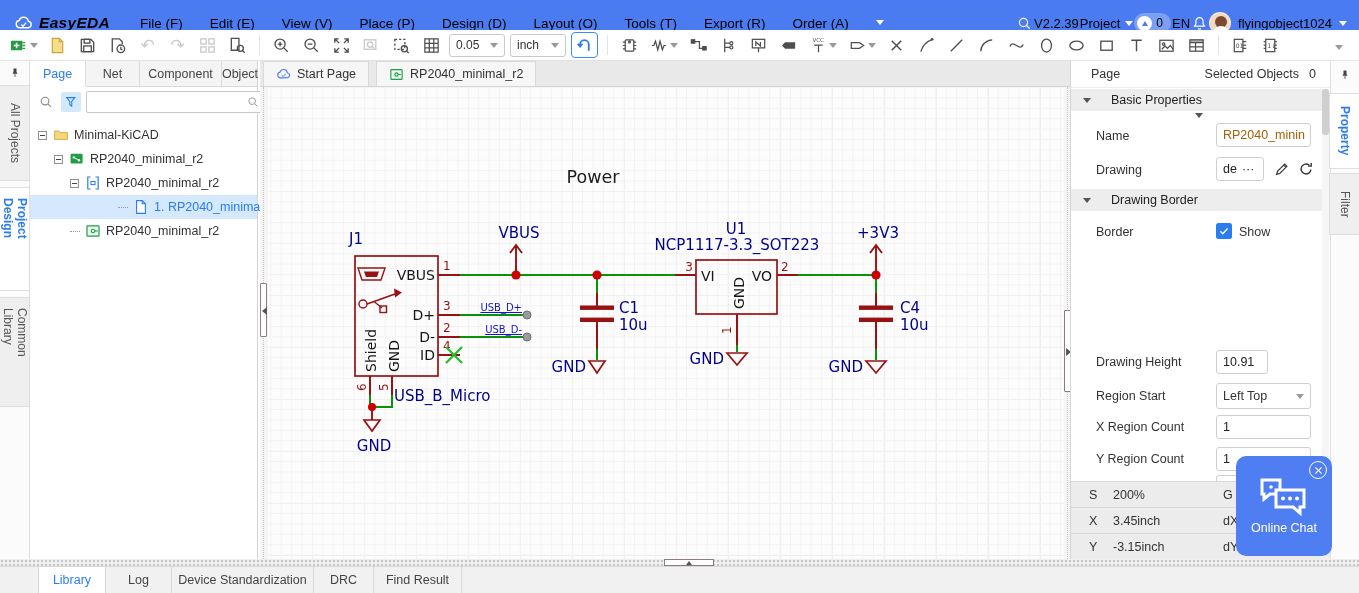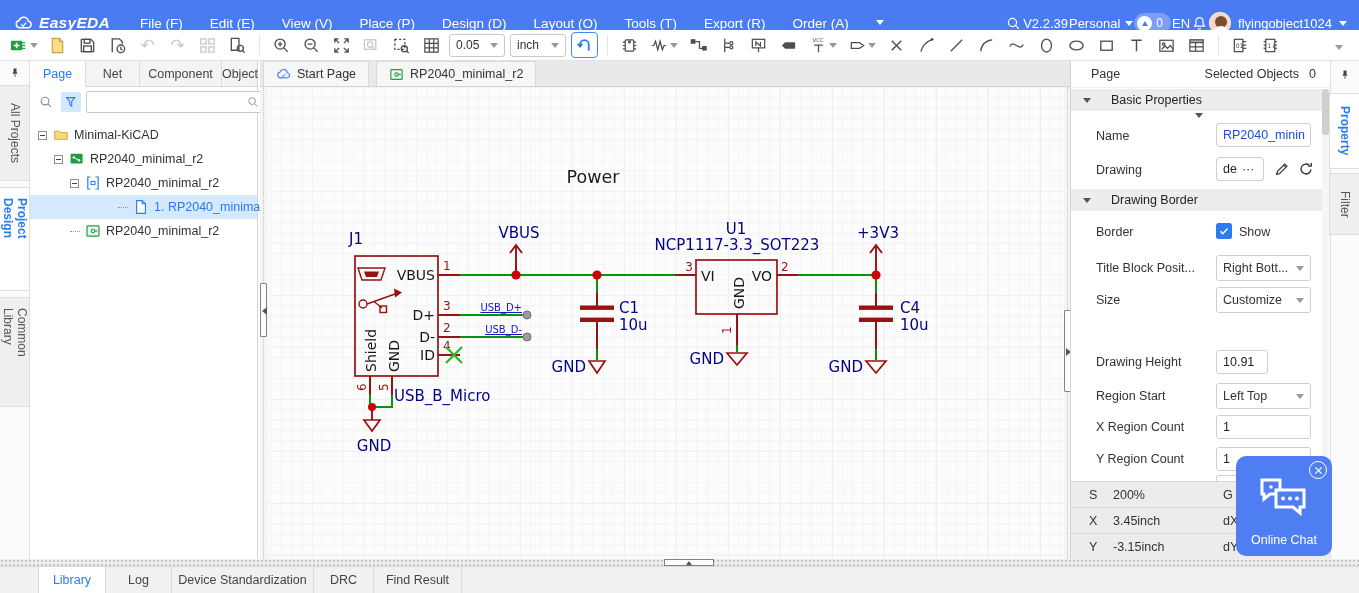--- a/index.html
+++ b/index.html
@@ -1,19 +1,19 @@
 <!DOCTYPE html>
 <html><head>
 <meta charset="utf-8">
 <style>
   *{box-sizing:border-box;margin:0;padding:0}
   html,body{width:1359px;height:593px;overflow:hidden;font-family:"Liberation Sans",sans-serif;background:#fff;position:relative}
   .abs{position:absolute}
   
-  #topbar{left:0;top:0;width:1359px;height:46px;background:#4a7bf0;display:flex;align-items:center;color:#ffffff}
+  #topbar{left:0;top:0;width:1359px;height:46px;background:#4a7bf0;display:flex;align-items:center;color:#000000}
   .brand{display:flex;align-items:center;gap:6px;margin-left:14px;font-weight:bold;font-style:italic;font-size:15.5px;letter-spacing:.3px}
   .menus{display:flex;gap:27px;margin-left:30px;font-size:13.5px}
   .menus span{cursor:default;white-space:nowrap}
   .tright{margin-left:auto;display:flex;align-items:center;gap:1px;padding-right:12px;font-size:13px}
   .car{width:0;height:0;border-left:4px solid transparent;border-right:4px solid transparent;border-top:5px solid #9a9a9a;display:inline-block}
   .car.w{border-top-color:#fff}
   .badge{display:flex;align-items:center;gap:4px;background:rgba(255,255,255,.28);border-radius:10px;height:20px;padding:0 8px 0 3px;font-size:12px}
   .badge .bc{width:15px;height:15px;border-radius:50%;background:#fff;display:flex;align-items:center;justify-content:center}
   .avatar{width:22px;height:22px;border-radius:50%;background:#f2d9c0;position:relative;overflow:hidden;border:1px solid rgba(255,255,255,.5)}
   .avatar::before{content:"";position:absolute;left:5px;top:3px;width:12px;height:12px;border-radius:50%;background:#7a4a33}
@@ -71,37 +71,37 @@
   .tri-left{width:0;height:0;border-top:4px solid transparent;border-bottom:4px solid transparent;border-right:5px solid #555;position:absolute}
   
   #rightpanel{left:1070px;top:61px;width:260px;height:498px;background:#fff;border-left:1px solid #d5d5d5;font-size:12.5px;color:#333}
   .phead{height:27px;display:flex;align-items:center;padding:0 14px 0 20px;border-bottom:1px solid #eee}
   .phead .rp{margin-left:auto;display:flex;gap:10px}
   .psec{height:22px;background:#ededed;display:flex;align-items:center;gap:20px;padding:0 12px;color:#222}
   .tri-dn{width:0;height:0;border-left:4.5px solid transparent;border-right:4.5px solid transparent;border-top:5.5px solid #555}
   .prow{position:absolute;left:0;width:252px}
   .plabel{position:absolute;left:25px;top:50%;transform:translateY(-50%);white-space:nowrap}
   .pinput{position:absolute;left:145px;height:24px;border:1px solid #cfcfcf;border-radius:3px;background:#fff;font-size:12.5px;color:#222;display:flex;align-items:center;padding:0 6px;overflow:hidden;white-space:nowrap}
-  .pinput.dis{color:#1d4ed8}
+  .pinput.dis{color:#a16207}
   .psel{position:absolute;left:145px;width:95px;height:26px;border:1px solid #cfcfcf;border-radius:3px;background:#fff;display:flex;align-items:center;padding:0 6px;gap:4px;white-space:nowrap;overflow:hidden}
   .psel .car{margin-left:auto;flex:none}
   .cbx{position:absolute;left:145px;width:16px;height:16px;background:#2a7cf0;border-radius:2.5px;display:flex;align-items:center;justify-content:center}
   .iconbtn{width:18px;height:18px;color:#333;position:absolute}
   .statrow{position:absolute;left:0;width:260px;height:26px;background:#ececec;border-top:1px solid #d8d8d8;display:flex;align-items:center;padding-left:18px;font-size:12.5px;color:#333;position:absolute}
   .statrow .k{width:24px}
   .statrow .k2{position:absolute;left:152px}
   .pscroll{position:absolute;right:1px;top:28px;width:7px;height:390px;background:#f6f6f6}
   .pscroll .ph{position:absolute;top:0;left:0;width:7px;height:46px;background:#cfcfcf;border-radius:3px}
   
   #bottombar{left:0;top:566px;width:1359px;height:27px;background:#f1f1f1;border-top:1px solid #d9d9d9;display:flex;align-items:stretch;font-size:12.5px;color:#444}
   .btab{display:flex;align-items:center;justify-content:center;border-right:1px solid #d9d9d9;white-space:nowrap;padding:0 4px}
   .btab.first{border-left:1px solid #d9d9d9;margin-left:38px}
   .btab.act{background:#fff;color:#2a7cf0}
   
-  #chat{left:1236px;top:456px;width:96px;height:100px;background:#4e7ef2;border-radius:10px;z-index:50;color:#fff;display:flex;flex-direction:column;align-items:center;justify-content:flex-end;padding-bottom:9px}
+  #chat{left:1236px;top:456px;width:96px;height:100px;background:#4e7ef2;border-radius:10px;z-index:50;color:#fff;display:flex;flex-direction:column;align-items:center;justify-content:flex-end;padding-bottom:21px}
   #chat .bub{position:absolute;top:18px;left:50%;transform:translateX(-50%)}
   #chat .lbl{font-size:12.5px}
   #chatclose{position:absolute;right:5px;top:5px;width:18px;height:18px;border-radius:50%;border:1.4px solid #fff;display:flex;align-items:center;justify-content:center}
   text{font-family:"DejaVu Sans","Liberation Sans",sans-serif}
 </style>
 </head>
 <body>
 
 <svg width="0" height="0" style="position:absolute">
   <defs>
@@ -322,21 +322,21 @@
     <span>Export (R)</span>
     <span>Order (A)</span>
     <span class="car w" style="margin-top:4px"></span>
   </div>
   <div class="tright">
     <svg class="ti" style="color:#fff;width:17px;height:17px">
         <use href="#i-search"></use>
       </svg>
     <span>V2.2.39</span>
     <span style="display:flex;align-items:center;gap:5px">
-      <span>Personal</span>
+      <span>Project</span>
         <span class="car w"></span>
     </span>
     <span class="badge">
       <span class="bc">
           <span style="width:0;height:0;border-left:3.5px solid transparent;border-right:3.5px solid transparent;border-bottom:5px solid #4a7bf0"></span>
         </span>
       <span>0</span>
     </span>
     <span>EN</span>
     <svg class="ti" style="color:#fff;width:17px;height:17px">
@@ -844,34 +844,20 @@
   <div class="prow" style="top:162px;height:18px">
     <span class="plabel">Border</span>
     <span class="cbx">
         <svg style="width:12px;height:12px">
           <use href="#i-check"></use>
         </svg>
       </span>
     <span style="position:absolute;left:168px;top:50%;transform:translateY(-50%)">Show</span>
   </div>
 
-  <div class="prow" style="top:194px;height:26px">
-    <span class="plabel">Title Block Posit...</span>
-    <span class="psel">
-        <span>Right Bott...</span>
-        <span class="car"></span>
-      </span>
-  </div>
-  <div class="prow" style="top:226px;height:26px">
-    <span class="plabel">Size</span>
-    <span class="psel">
-        <span>Customize</span>
-        <span class="car"></span>
-      </span>
-  </div>
 
   <div class="prow" style="top:289px;height:24px">
     <span class="plabel">Drawing Height</span>
     <span class="pinput" style="width:52px">
         <span>10.91</span>
       </span>
   </div>
   <div class="prow" style="top:322px;height:26px">
     <span class="plabel">Region Start</span>
     <span class="psel">

